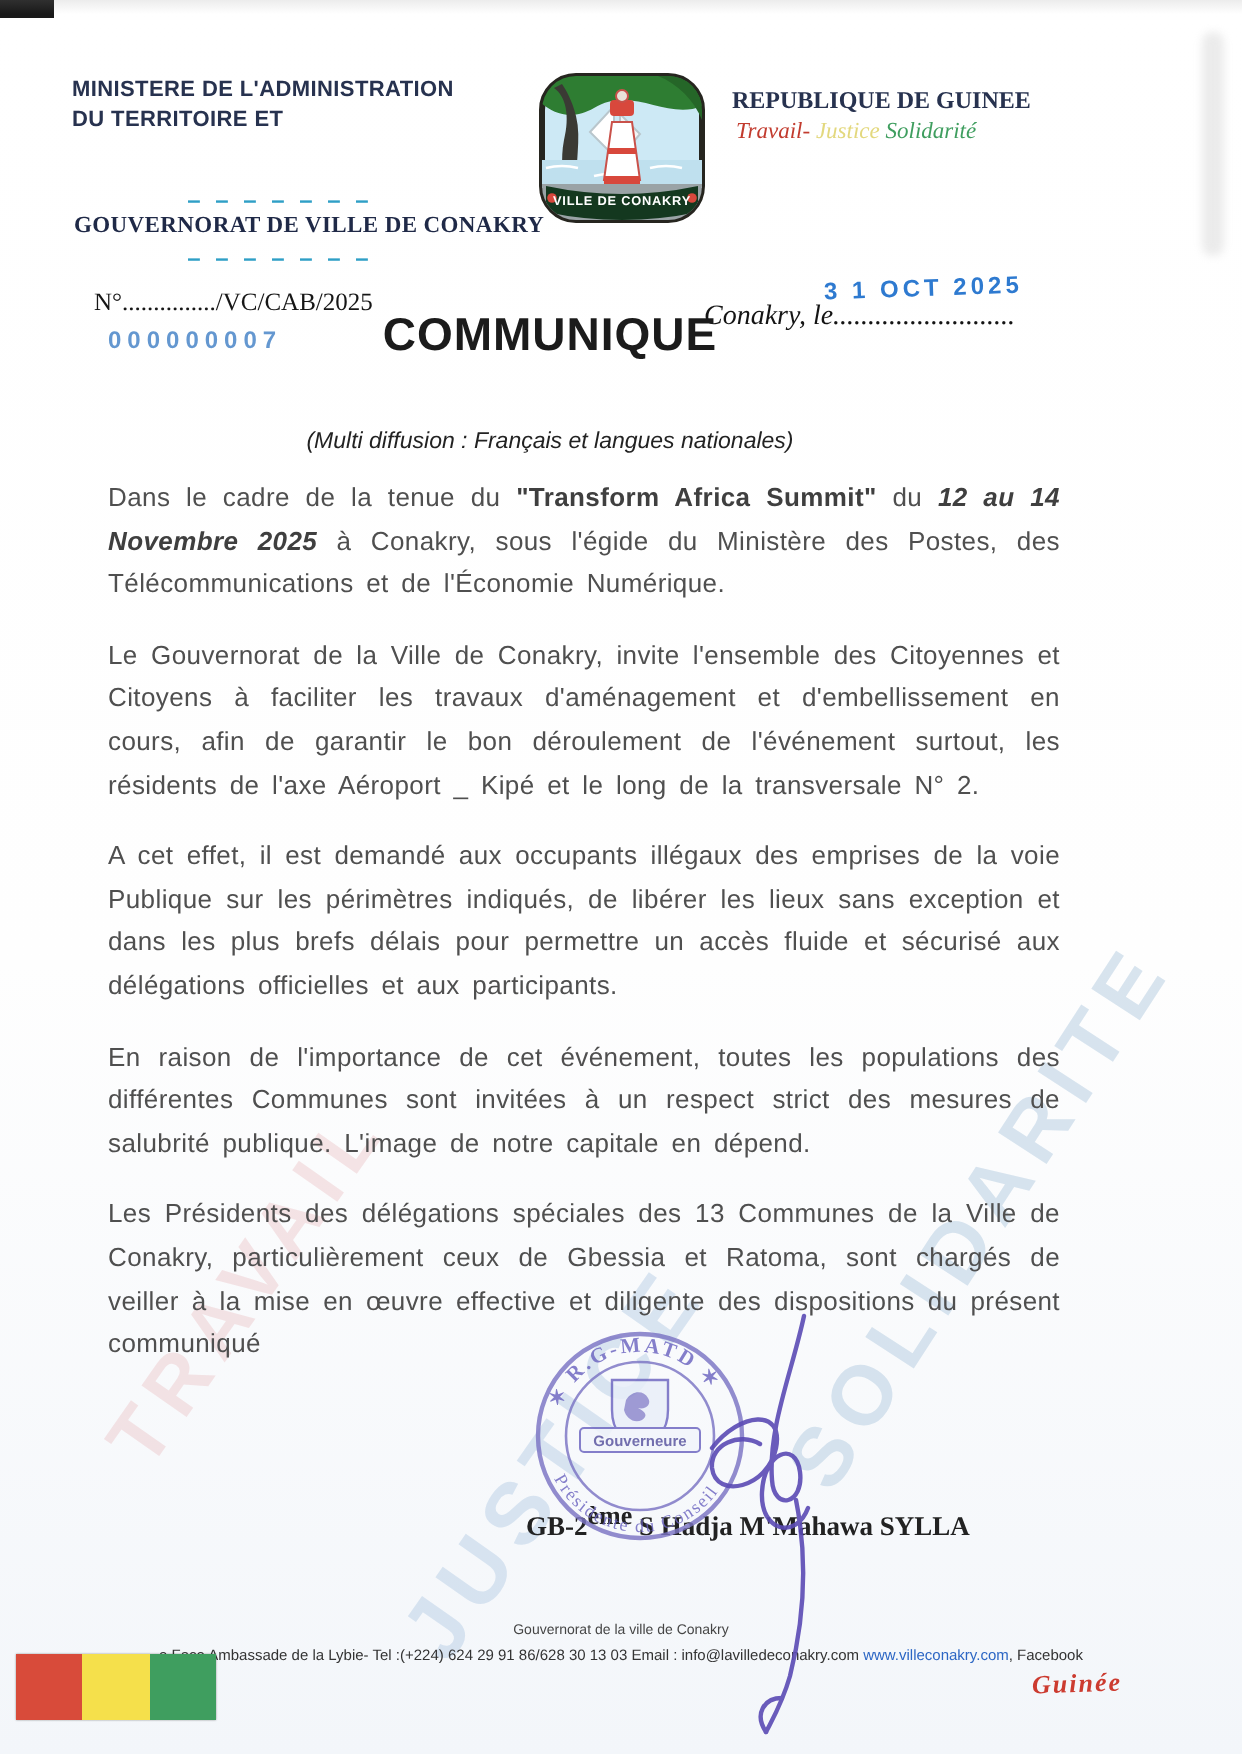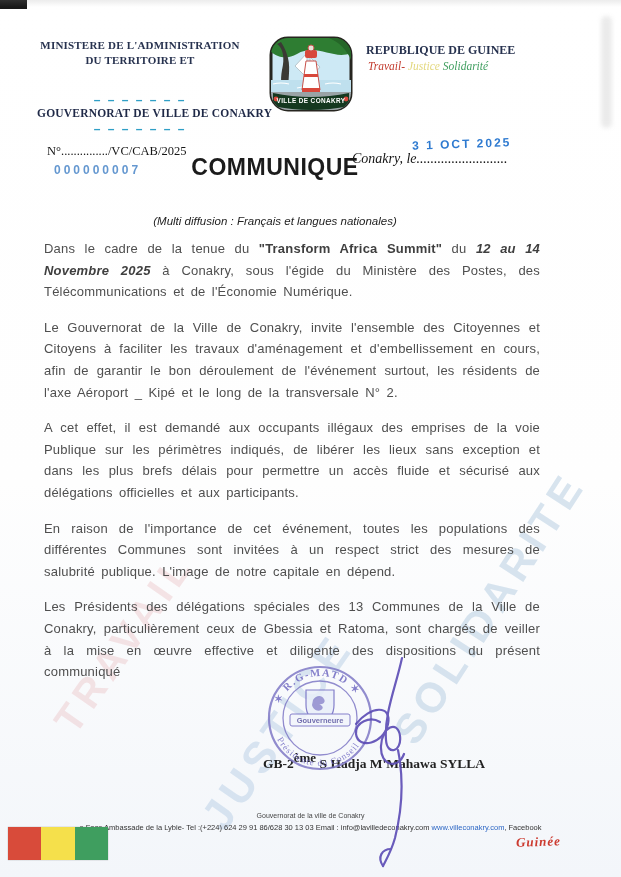--- a/index.html
+++ b/index.html
@@ -14,22 +14,22 @@
   .edge-smudge{position:absolute;left:601px;top:16px;width:11px;height:112px;background:#bfbfbf;opacity:.30;filter:blur(2px);border-radius:5px;}
   .top-haze{position:absolute;left:0;top:0;width:621px;height:7px;background:linear-gradient(180deg,rgba(150,150,150,.18),rgba(150,150,150,0));}
 
   
   .wm{position:absolute;font-weight:700;letter-spacing:6px;transform-origin:left center;pointer-events:none;z-index:1;font-family:"Liberation Sans",sans-serif;}
   .wm-travail{left:64px;top:706px;font-size:40px;color:#eabfc2;opacity:.40;transform:rotate(-55deg);}
   .wm-justice{left:212px;top:800px;font-size:44px;color:#b9cfe6;opacity:.50;transform:rotate(-55deg);}
   .wm-solidarite{left:404px;top:716px;font-size:42px;color:#bdd2e4;opacity:.58;transform:rotate(-57deg);}
 
   
-  .ministry{position:absolute;left:36px;top:38px;width:208px;text-align:center;
-    font-family:Liberation Serif, serif;font-weight:700;font-size:11px;line-height:15px;color:#27324f;letter-spacing:.2px;z-index:2;}
+  .ministry{position:absolute;left:36px;top:38px;width:208px;text-align:left;
+    font-family:Liberation Sans, sans-serif;font-weight:700;font-size:11px;line-height:15px;color:#27324f;letter-spacing:.2px;z-index:2;}
   .dash-sep{position:absolute;color:#2f9fc6;font-weight:700;font-size:12px;letter-spacing:2px;z-index:2;white-space:nowrap;}
   .sep1{left:36px;top:93px;width:208px;text-align:center;}
   .sep2{left:36px;top:122px;width:208px;text-align:center;}
   .governorate{position:absolute;left:37px;top:107px;font-family:"Liberation Serif",serif;font-weight:700;font-size:11.5px;color:#1f2947;letter-spacing:.2px;z-index:2;white-space:nowrap;text-align:center;}
   .reference{position:absolute;left:47px;top:144px;font-family:"Liberation Serif",serif;font-size:12.5px;color:#161616;z-index:2;}
   .serial-stamp{position:absolute;left:54px;top:163px;font-family:Liberation Sans, sans-serif;font-size:12px;letter-spacing:3px;color:#4a86c8;z-index:2;font-weight:700;opacity:.85;}
   .republic{position:absolutes;}
   .republic{position:absolute;left:366px;top:43px;font-family:"Liberation Serif",serif;font-weight:700;font-size:12px;color:#27324f;z-index:2;white-space:nowrap;}
   .motto{position:absolute;left:368px;top:60px;font-family:"Liberation Serif",serif;font-style:italic;font-size:11.5px;z-index:2;white-space:nowrap;}
   .motto .m-travail{color:#c23b2e;}
@@ -39,21 +39,21 @@
   .dateline{position:absolute;left:352px;top:151px;font-family:"Liberation Serif",serif;font-style:italic;font-size:14px;color:#141414;z-index:2;white-space:nowrap;}
   .date-stamp{position:absolute;left:412px;top:137px;font-size:12px;font-weight:700;letter-spacing:2px;color:#2e7ad0;transform:rotate(-2deg);z-index:3;white-space:nowrap;}
 
   
   .doc-title{position:absolute;left:0;top:154px;width:550px;text-align:center;font-size:23px;font-weight:700;letter-spacing:.5px;color:#1b1b1b;z-index:2;}
   .doc-subtitle{position:absolute;left:0;top:215px;width:550px;text-align:center;font-size:11.5px;font-weight:400;font-style:italic;color:#222;z-index:2;}
 
   
   .doc-body{position:absolute;left:40px;top:238px;width:504px;z-index:2;
     font-size:13px;line-height:21.6px;color:#4f4f4f;letter-spacing:.2px;word-spacing:2.5px;}
-  .doc-body p{margin:0 4px 14px;text-align:justify;}
+  .doc-body p{margin:0 14px 14px;text-align:justify;}
   .doc-body .b{font-weight:700;color:#3f3f3f;}
   .doc-body .i{font-style:italic;}
 
   
   .stamp-svg{position:absolute;left:252px;top:652px;z-index:5;pointer-events:none;}
   .sig-name{position:absolute;left:263px;top:750px;z-index:4;font-family:"Liberation Serif",serif;font-weight:700;font-size:13.5px;color:#222;white-space:nowrap;}
   .sig-name sup{font-size:13px;}
 
   
   .footer-line1{position:absolute;left:0;top:812px;width:621px;text-align:center;font-size:7px;color:#454545;z-index:2;}

